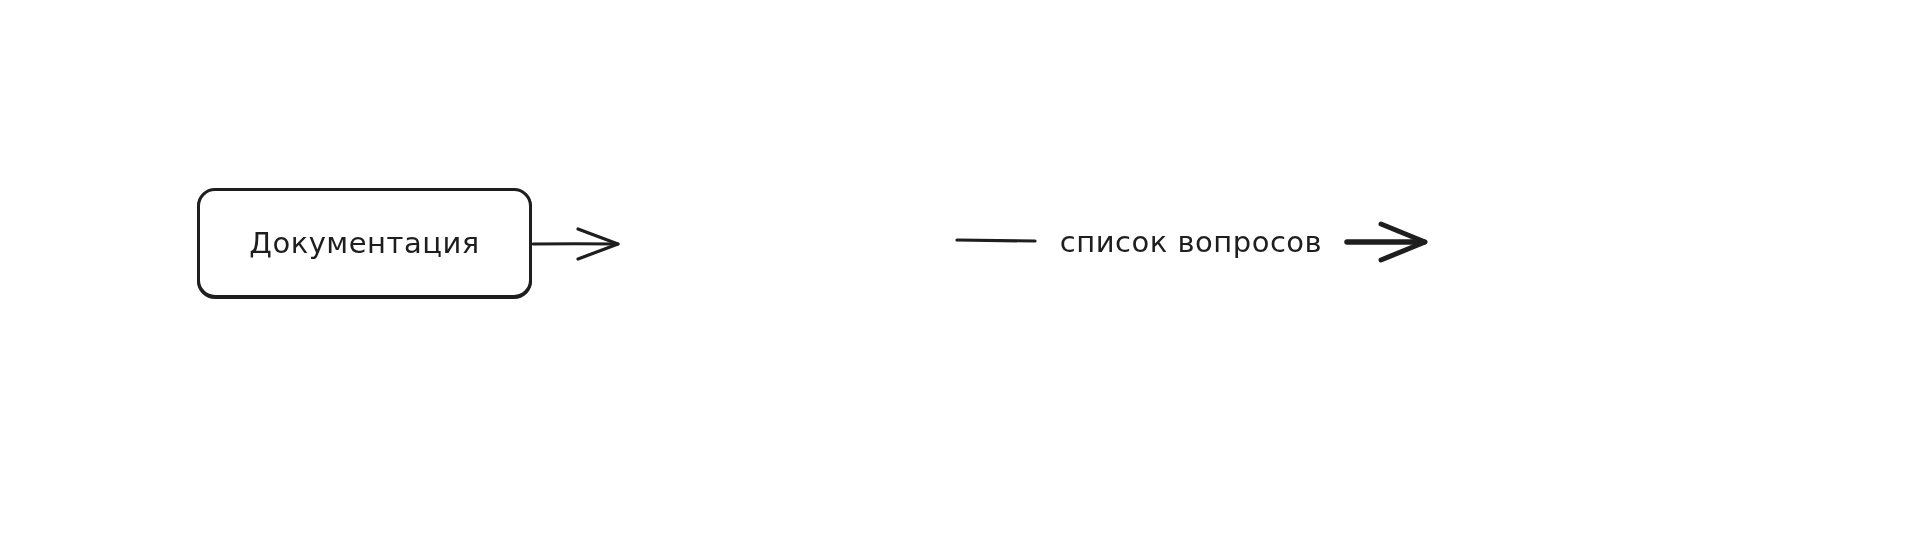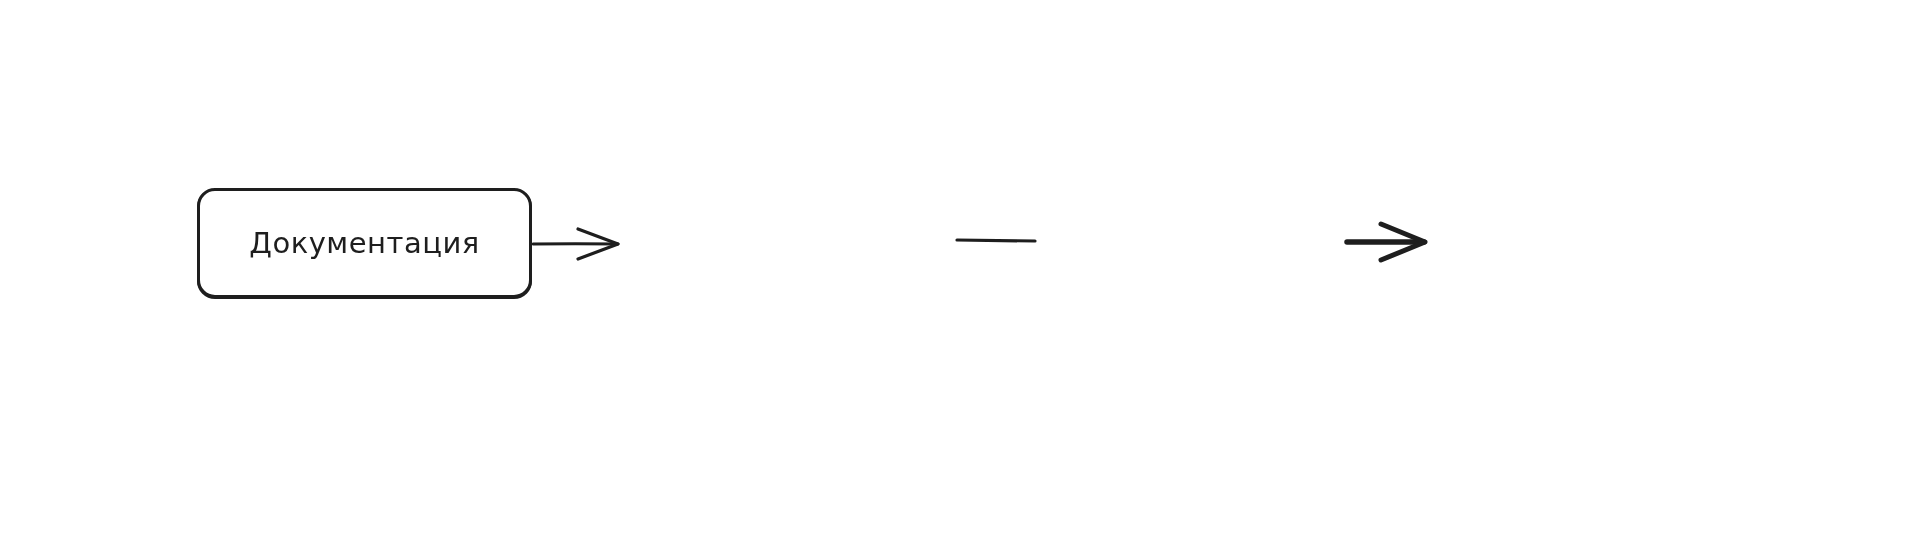--- a/index.html
+++ b/index.html
@@ -85,15 +85,16 @@
       <path d="M1347 242 Q 1386 242 1424 242" stroke="#1e1e1e" stroke-width="5.5" fill="none" stroke-linecap="round"></path>
       <path d="M1381 224 L1425 242 L1381 260" stroke="#1e1e1e" stroke-width="5" fill="none" stroke-linecap="round" stroke-linejoin="round"></path>
     </g>
   </svg>
 
   <div class="node" id="node-1">
     <span class="label">Документация</span>
   </div>
 
 
+  <div class="edge-label">список вопросов</div>
 
 
 </div>
 
 </body></html>

